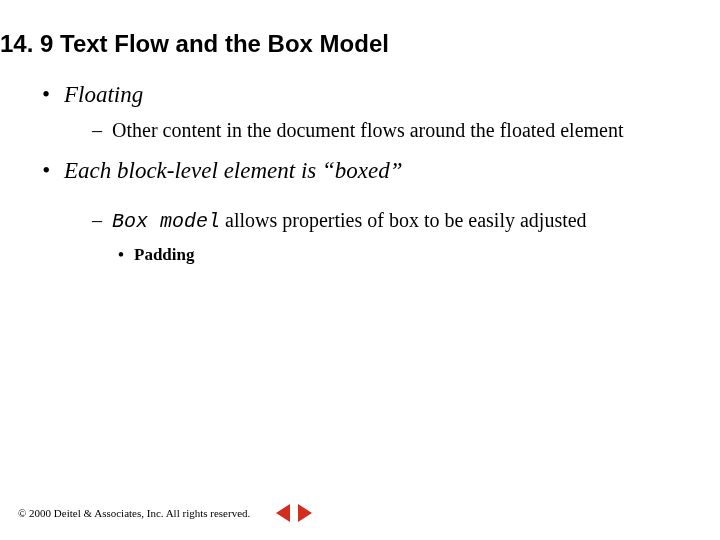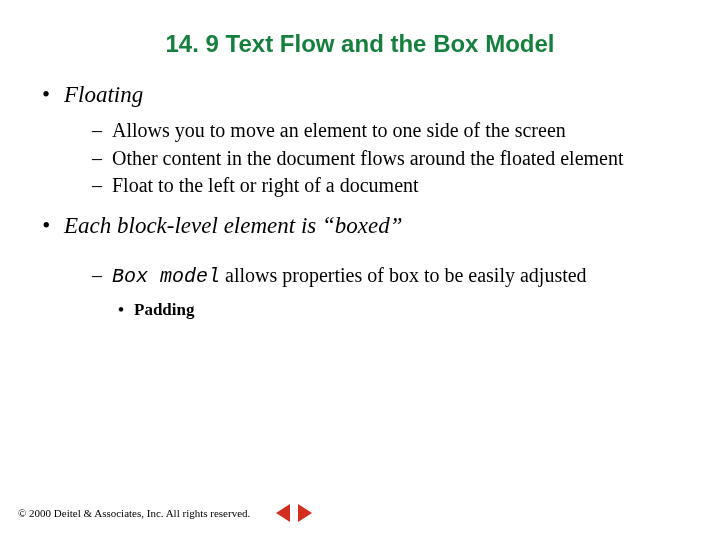--- a/index.html
+++ b/index.html
@@ -8,23 +8,23 @@
     height: 540px;
     background: #fff;
     font-family: "Times New Roman", Times, serif;
     color: #000;
     position: relative;
     overflow: hidden;
   }
   .title {
     font-family: Arial, Helvetica, sans-serif;
     font-weight: bold;
-    color: #15803d;
+    color: #000000;
     font-size: 24px;
-    text-align: center;
+    text-align: left;
     margin-top: 30px;
     margin-bottom: 24px;
   }
   .content {
     padding-left: 36px;
     padding-right: 40px;
   }
   .l1 {
     font-size: 23px;
     font-style: italic;
@@ -113,23 +113,21 @@
   .tri-right { border-left: 14px solid #d22d1f; }
 </style>
 </head>
 <body>
 
 <h1 class="title">14. 9 Text Flow and the Box Model</h1>
 
 <div class="content">
 
   <div class="l1">Floating</div>
-  <div class="l2">Allows you to move an element to one side of the screen</div>
   <div class="l2">Other content in the document flows around the floated element</div>
-  <div class="l2">Float to the left or right of a document</div>
 
   <div class="l1b">Each block-level element is “boxed”</div>
   <div class="l2">
     <span class="ital">Box model</span><span> allows properties of box to be easily adjusted</span>
   </div>
   <div class="l3-group">
     <div class="l3">Padding</div>
   </div>
 
 </div>

